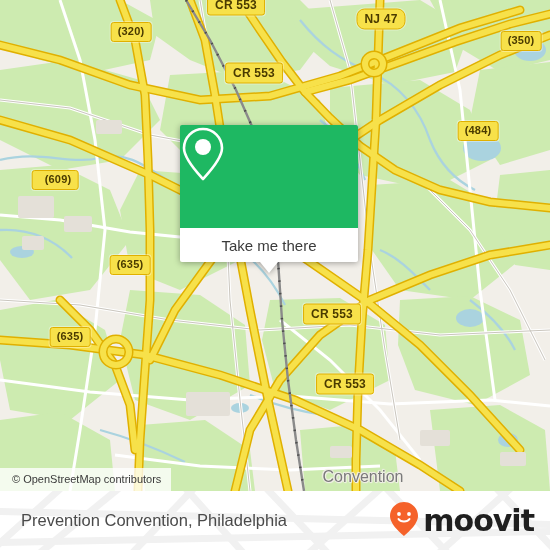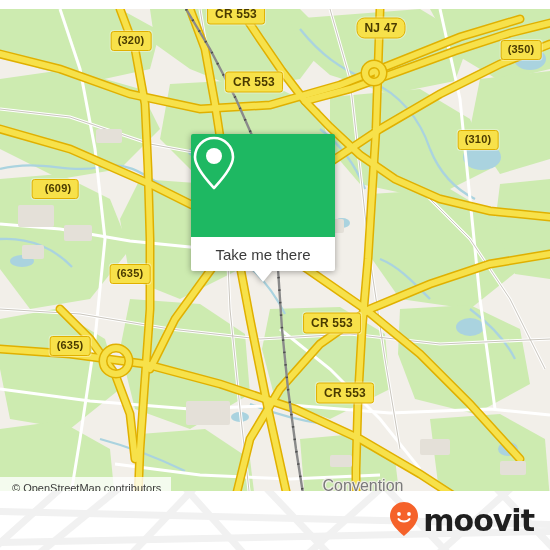--- a/index.html
+++ b/index.html
@@ -6,21 +6,21 @@
   body{
     width:550px;height:550px;overflow:hidden;
     font-family:"Liberation Sans", sans-serif;
     background:#ffffff;
   }
   #app{position:relative;width:550px;height:550px;overflow:hidden;}
 
   
   #map{
     position:absolute;left:0;top:0;width:550px;height:491px;
-    background:#f2efe9;overflow:hidden;margin-top:9px;
+    background:#f2efe9;overflow:hidden;
   }
   #map svg{position:absolute;left:0;top:0;}
 
   
   .shield{
     position:absolute;
     background:#f7e14a;
     border:1px solid #e0b000;
     border-radius:3px;
     color:#4a3b00;
@@ -56,21 +56,21 @@
     height:23px;line-height:23px;
     padding:0 10px 0 12px;
     background:rgba(255,255,255,.78);
     color:#3a3a3a;
     font-size:11px;
     white-space:nowrap;
   }
 
   
   #popup{
-    position:absolute;left:191px;top:125px;width:144px;
+    position:absolute;left:180px;top:125px;width:178px;
     filter:drop-shadow(0 1px 3px rgba(0,0,0,.35));
   }
   #popup-body{
     background:#1eb862;
     height:103px;
     border-radius:2px 2px 0 0;
     display:flex;align-items:center;justify-content:center;
   }
   #popup-footer{
     background:#ffffff;
@@ -260,21 +260,21 @@
         </g>
 
       </g>
     </svg>
 
     <div class="shield big" style="left:236px;top:5px;">CR 553</div>
     <div class="shield" style="left:131px;top:32px;">(320)</div>
     <div class="shield big" style="left:381px;top:19px;border-radius:8px;">NJ 47</div>
     <div class="shield" style="left:521px;top:41px;">(350)</div>
     <div class="shield big" style="left:254px;top:73px;">CR 553</div>
-    <div class="shield" style="left:478px;top:131px;">(310)</div>
+    <div class="shield" style="left:478px;top:131px;">(484)</div>
     <div class="shield" style="left:55px;top:180px;padding-left:12px;">(609)</div>
     <div class="shield" style="left:130px;top:265px;">(635)</div>
     <div class="shield big" style="left:332px;top:314px;">CR 553</div>
     <div class="shield" style="left:70px;top:337px;">(635)</div>
     <div class="shield big" style="left:345px;top:384px;">CR 553</div>
 
     <div class="place-label" style="left:363px;top:477px;">Convention</div>
 
     <div id="popup">
       <div id="popup-body">
@@ -304,20 +304,21 @@
         <path d="M250,-20 L340,75"></path>
         <path d="M300,70 L400,-20"></path>
         <path d="M370,-20 L460,75"></path>
         <path d="M430,70 L530,-20"></path>
         <path d="M480,-20 L570,75"></path>
         <path d="M-20,20 L570,34"></path>
         <path d="M-20,52 L570,40"></path>
       </g>
     </svg>
 
+    <div id="footer-title">Prevention Convention, Philadelphia</div>
 
     <div id="brand">
       <span>
         <svg width="30" height="36" viewBox="0 0 30 36">
           <path d="M15 1 C7.3 1 1 7.3 1 15 C1 23.5 12.2 32.6 15 35 C17.8 32.6 29 23.5 29 15 C29 7.3 22.7 1 15 1 Z" fill="#f5622a"></path>
           <circle cx="10" cy="13" r="1.9" fill="#ffffff"></circle>
           <circle cx="20" cy="13" r="1.9" fill="#ffffff"></circle>
           <path d="M9.5 18 C11.5 21.4 18.5 21.4 20.5 18" stroke="#ffffff" stroke-width="2" fill="none" stroke-linecap="round"></path>
         </svg>
       </span>

